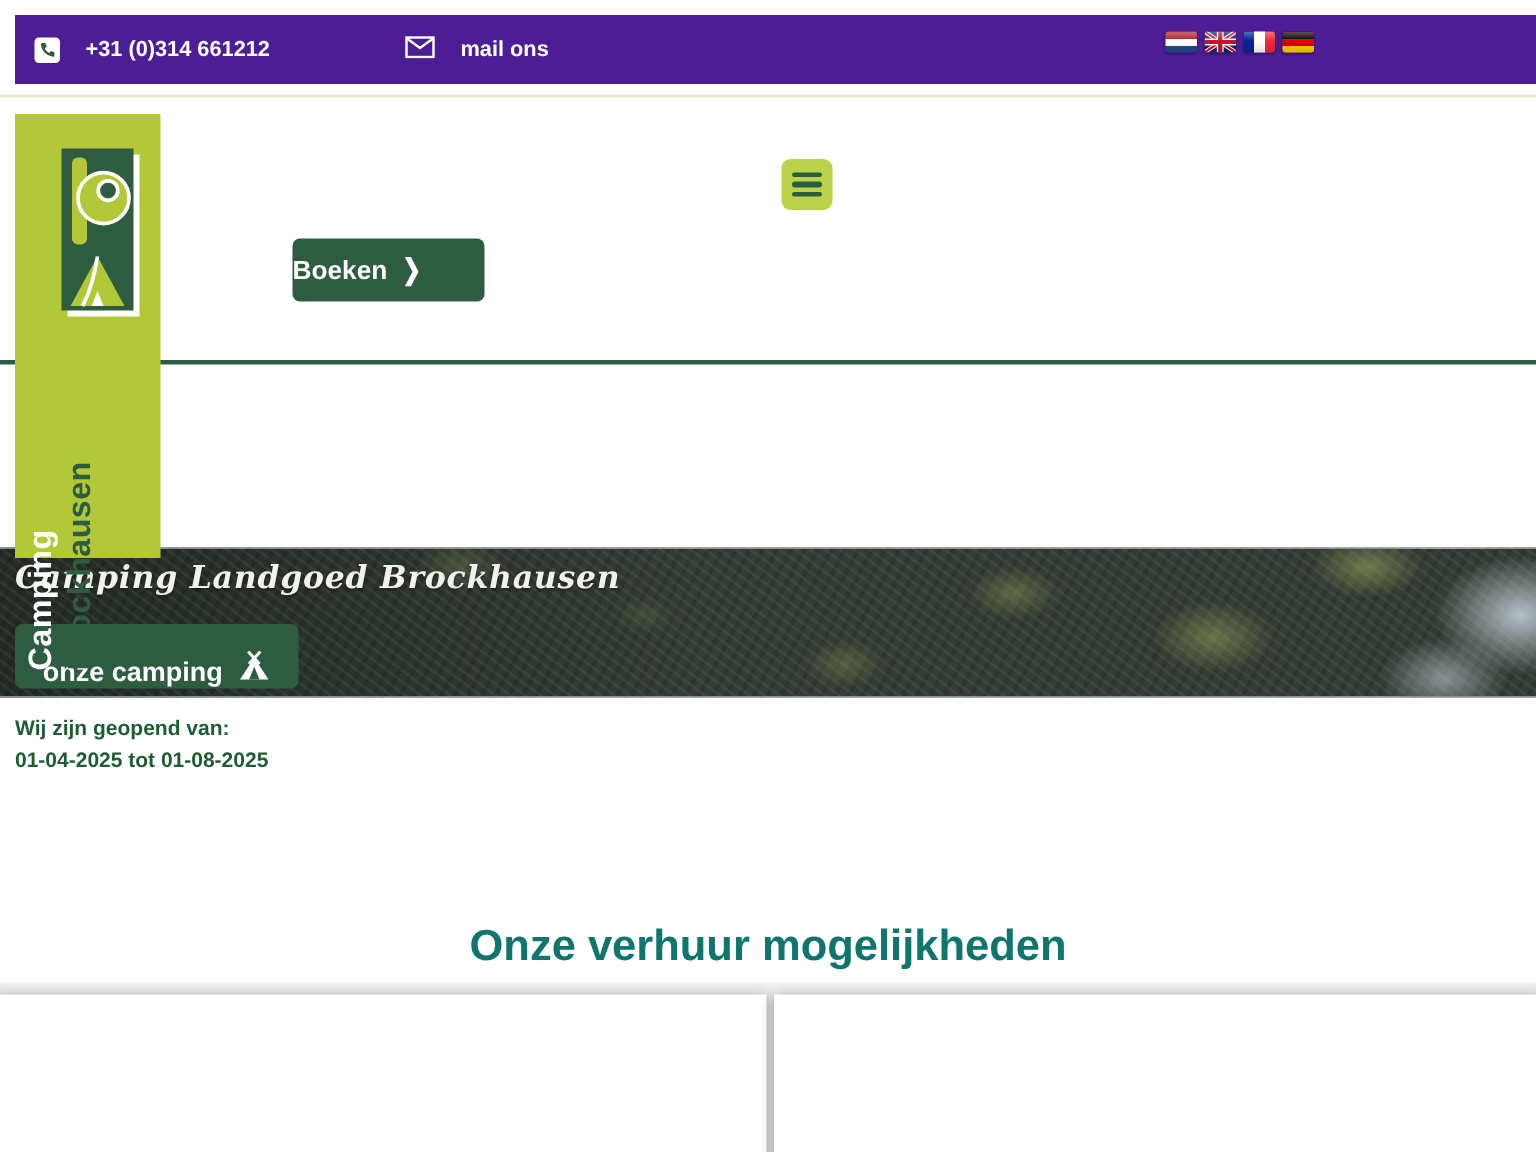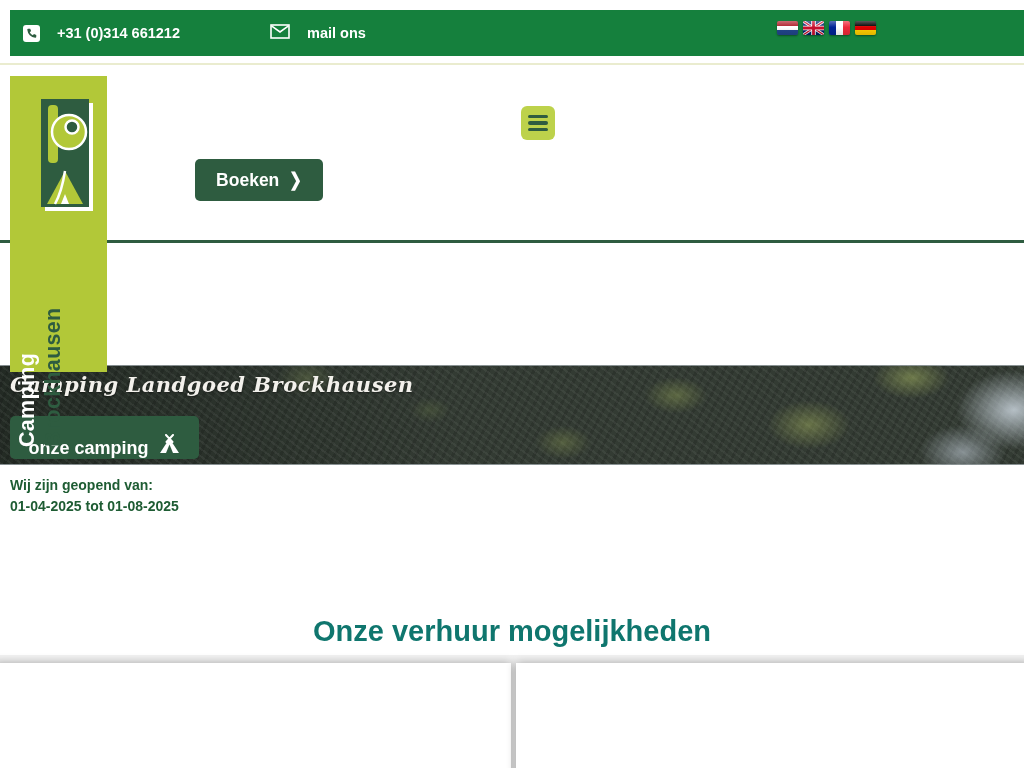--- a/index.html
+++ b/index.html
@@ -2,21 +2,21 @@
 <html><head>
 <meta charset="utf-8">
 <style>
   * { margin:0; padding:0; box-sizing:border-box; }
   html,body { width:1024px; height:768px; }
   body { font-family:"Liberation Sans", sans-serif; background:#ffffff; position:relative; overflow:hidden; }
   .page { position:absolute; width:1024px; height:768px; background:#fff; }
 
   
   .topbar { position:absolute; left:10px; top:10px; width:1014px; height:46px;
-            background:#15803d; display:flex; align-items:center; }
+            background:#4c1d95; display:flex; align-items:center; }
   .topbar-item { display:flex; align-items:center; gap:17px; color:#fff; font-weight:bold;
                  font-size:14.5px; cursor:pointer; }
   .topbar-phone { position:absolute; left:13px; }
   .topbar-mail  { position:absolute; left:260px; }
   .phone-badge { width:17px; height:17px; background:#fff; border-radius:3px;
                  display:flex; align-items:center; justify-content:center; }
   .flags { position:absolute; left:767px; top:11px; display:flex; gap:5px; }
   .flag { width:21px; height:14px; border-radius:2px; overflow:hidden; position:relative;
           box-shadow:0 1px 2px rgba(0,0,0,.4); cursor:pointer; }
   .flag::after { content:""; position:absolute; inset:0;
@@ -42,21 +42,21 @@
 
   
   .hamburger { position:absolute; left:521px; top:106px; width:34px; height:34px;
                background:#bdd24b; border:none; border-radius:6px; cursor:pointer;
                display:flex; flex-direction:column; justify-content:center; align-items:center; gap:3px; }
   .hamburger .bar { width:20px; height:3.5px; background:#2e5c40; border-radius:2px; }
 
   .boeken-btn { position:absolute; left:195px; top:159px; width:128px; height:42px;
                 background:#2e5c40; color:#fff; border:none; border-radius:5px; cursor:pointer;
                 font-family:"Liberation Sans", sans-serif; font-weight:bold; font-size:17.5px;
-                display:flex; align-items:center; justify-content:center; gap:10px; }
+                display:flex; align-items:center; justify-content:flex-start; gap:10px; }
   .boeken-btn .chev { font-size:15px; font-weight:bold; transform:scaleY(1.25); }
 
   
   .hero { position:absolute; left:0; top:365px; width:1024px; height:100px;
           background-color:#333b33;
           background-image:
             radial-gradient(ellipse 80px 55px at 99% 45%, rgba(188,198,205,.95), rgba(188,198,205,0) 72%),
             radial-gradient(ellipse 60px 38px at 94% 88%, rgba(172,182,190,.7), rgba(172,182,190,0) 72%),
             radial-gradient(ellipse 55px 30px at 89% 12%, rgba(150,165,92,.6), rgba(150,165,92,0) 70%),
             radial-gradient(ellipse 60px 35px at 79% 60%, rgba(158,172,94,.5), rgba(158,172,94,0) 70%),

